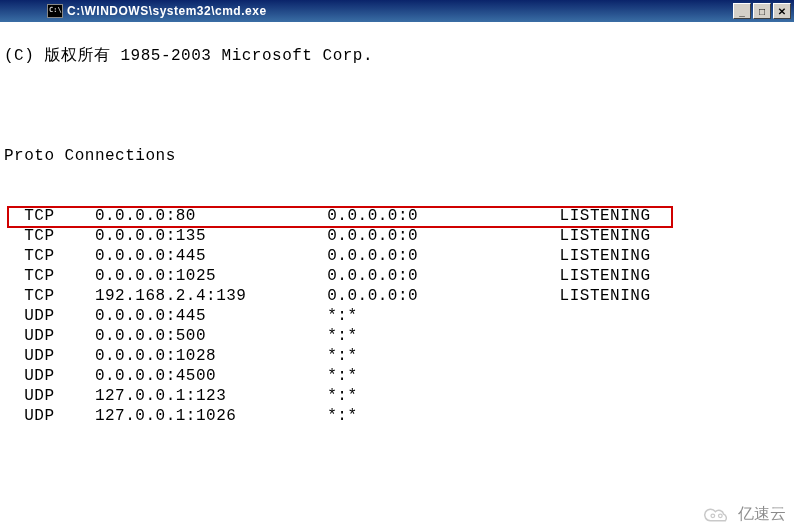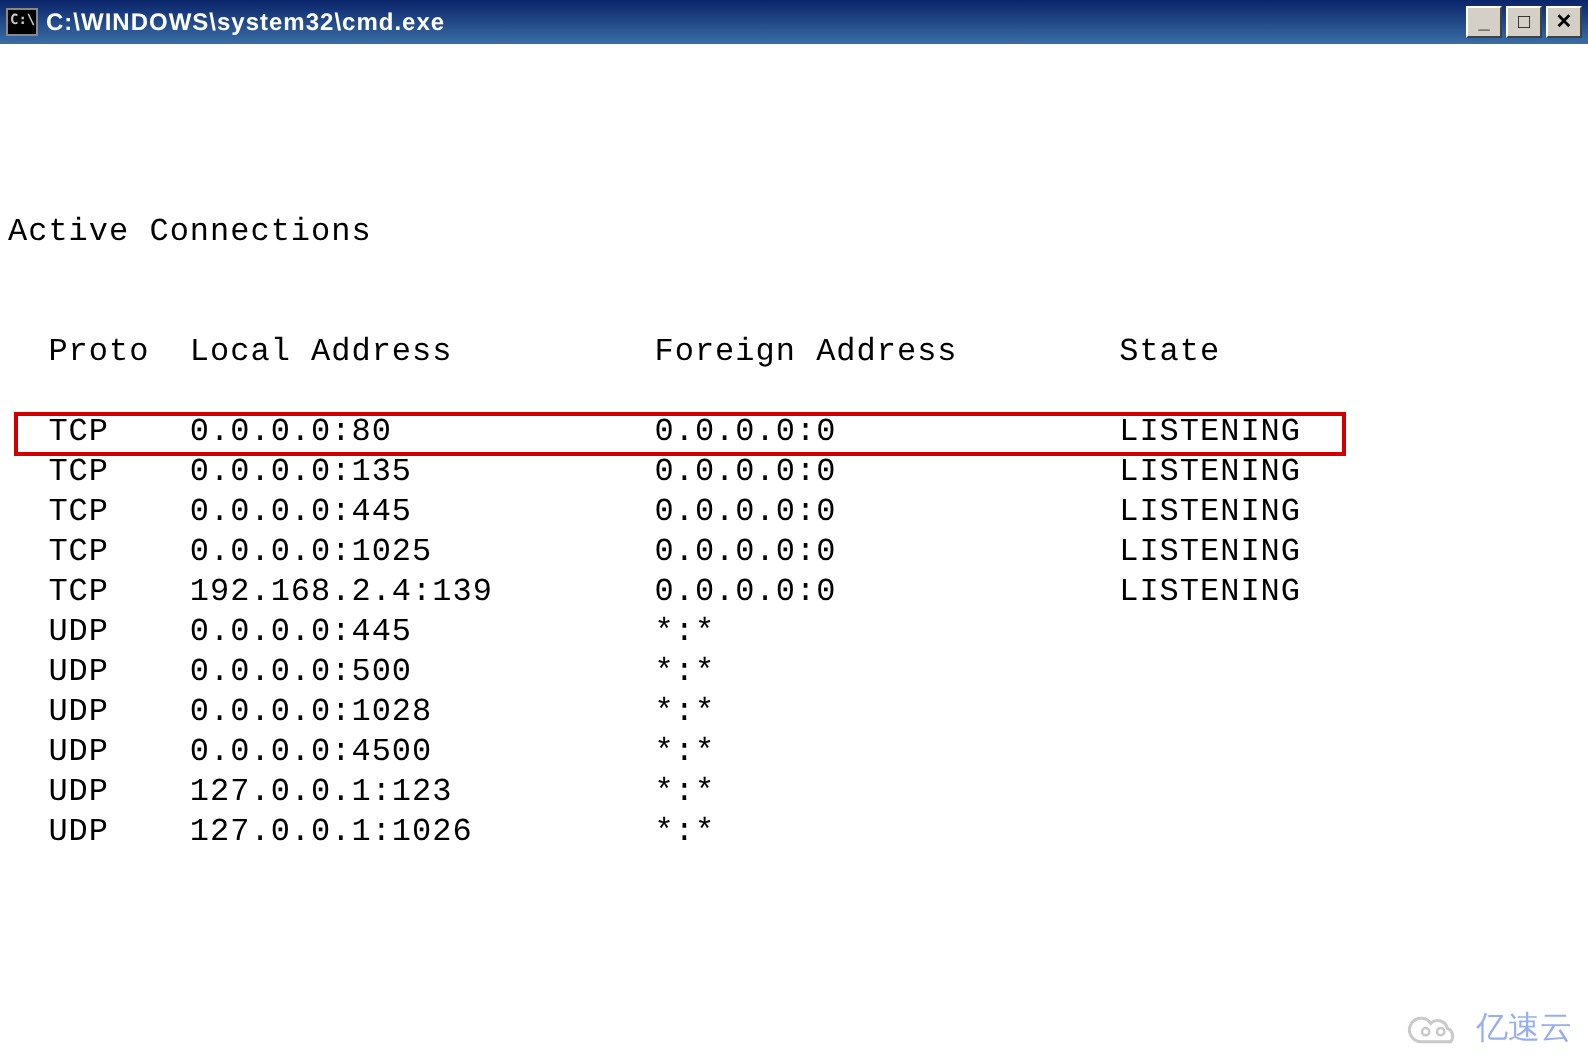--- a/index.html
+++ b/index.html
@@ -17,21 +17,21 @@
     background: linear-gradient(to bottom, #0a246a, #3a6ea5);
     display: flex;
     align-items: center;
     justify-content: space-between;
     padding: 0 3px;
     color: #fff;
     font-family: "Tahoma", sans-serif;
     font-size: 12px;
     font-weight: bold;
   }
-  .titlebar-left { display: flex; align-items: center; gap: 4px; }
+  .titlebar-left { display: flex; align-items: center; gap: 4px; margin-left: 44px; }
   .titlebar-icon {
     width: 16px; height: 14px;
     background: #000;
     border: 1px solid #888;
     display: inline-block;
     position: relative;
   }
   .titlebar-icon::after {
     content: "C:\\";
     color: #ccc;
@@ -71,21 +71,21 @@
     pointer-events: none;
   }
   .watermark {
     position: absolute;
     right: 8px;
     bottom: 6px;
     display: flex;
     align-items: center;
     gap: 4px;
     opacity: 0.45;
-    color: #1d4ed8;
+    color: #000000;
     font-family: "SimSun", serif;
     font-size: 16px;
   }
   .watermark svg { width: 34px; height: 20px; }
 </style>
 </head>
 <body>
 
 <div class="titlebar">
   <div class="titlebar-left">
@@ -99,26 +99,26 @@
     <div class="win-btn">
         <span>□</span>
       </div>
     <div class="win-btn">
         <span>✕</span>
       </div>
   </div>
 </div>
 
 <div class="console">
+<div>(C) 版权所有 1985-2003 Microsoft Corp.</div>
 <div></div>
 <div></div>
 <div></div>
-<div>Active Connections</div>
+<div>Proto Connections</div>
 <div></div>
-<div>  Proto  Local Address          Foreign Address        State</div>
 <div id="rows"><div>  TCP    0.0.0.0:80             0.0.0.0:0              LISTENING</div><div>  TCP    0.0.0.0:135            0.0.0.0:0              LISTENING</div><div>  TCP    0.0.0.0:445            0.0.0.0:0              LISTENING</div><div>  TCP    0.0.0.0:1025           0.0.0.0:0              LISTENING</div><div>  TCP    192.168.2.4:139        0.0.0.0:0              LISTENING</div><div>  UDP    0.0.0.0:445            *:*                    </div><div>  UDP    0.0.0.0:500            *:*                    </div><div>  UDP    0.0.0.0:1028           *:*                    </div><div>  UDP    0.0.0.0:4500           *:*                    </div><div>  UDP    127.0.0.1:123          *:*                    </div><div>  UDP    127.0.0.1:1026         *:*                    </div></div>
 <div></div>
 
 <div id="hlbox" class="hl-row" style="left: 7px; top: 184px; width: 666px;"></div>
 </div>
 
 <div class="watermark">
   <svg viewBox="0 0 40 24">
     <path fill="none" stroke="#888" stroke-width="1.8" d="M12 19a7 7 0 1 1 6-11 6 6 0 0 1 10 3 5 5 0 0 1 2 8H12z"></path>
     <circle cx="15" cy="13" r="2.2" fill="none" stroke="#888" stroke-width="1.5"></circle>

